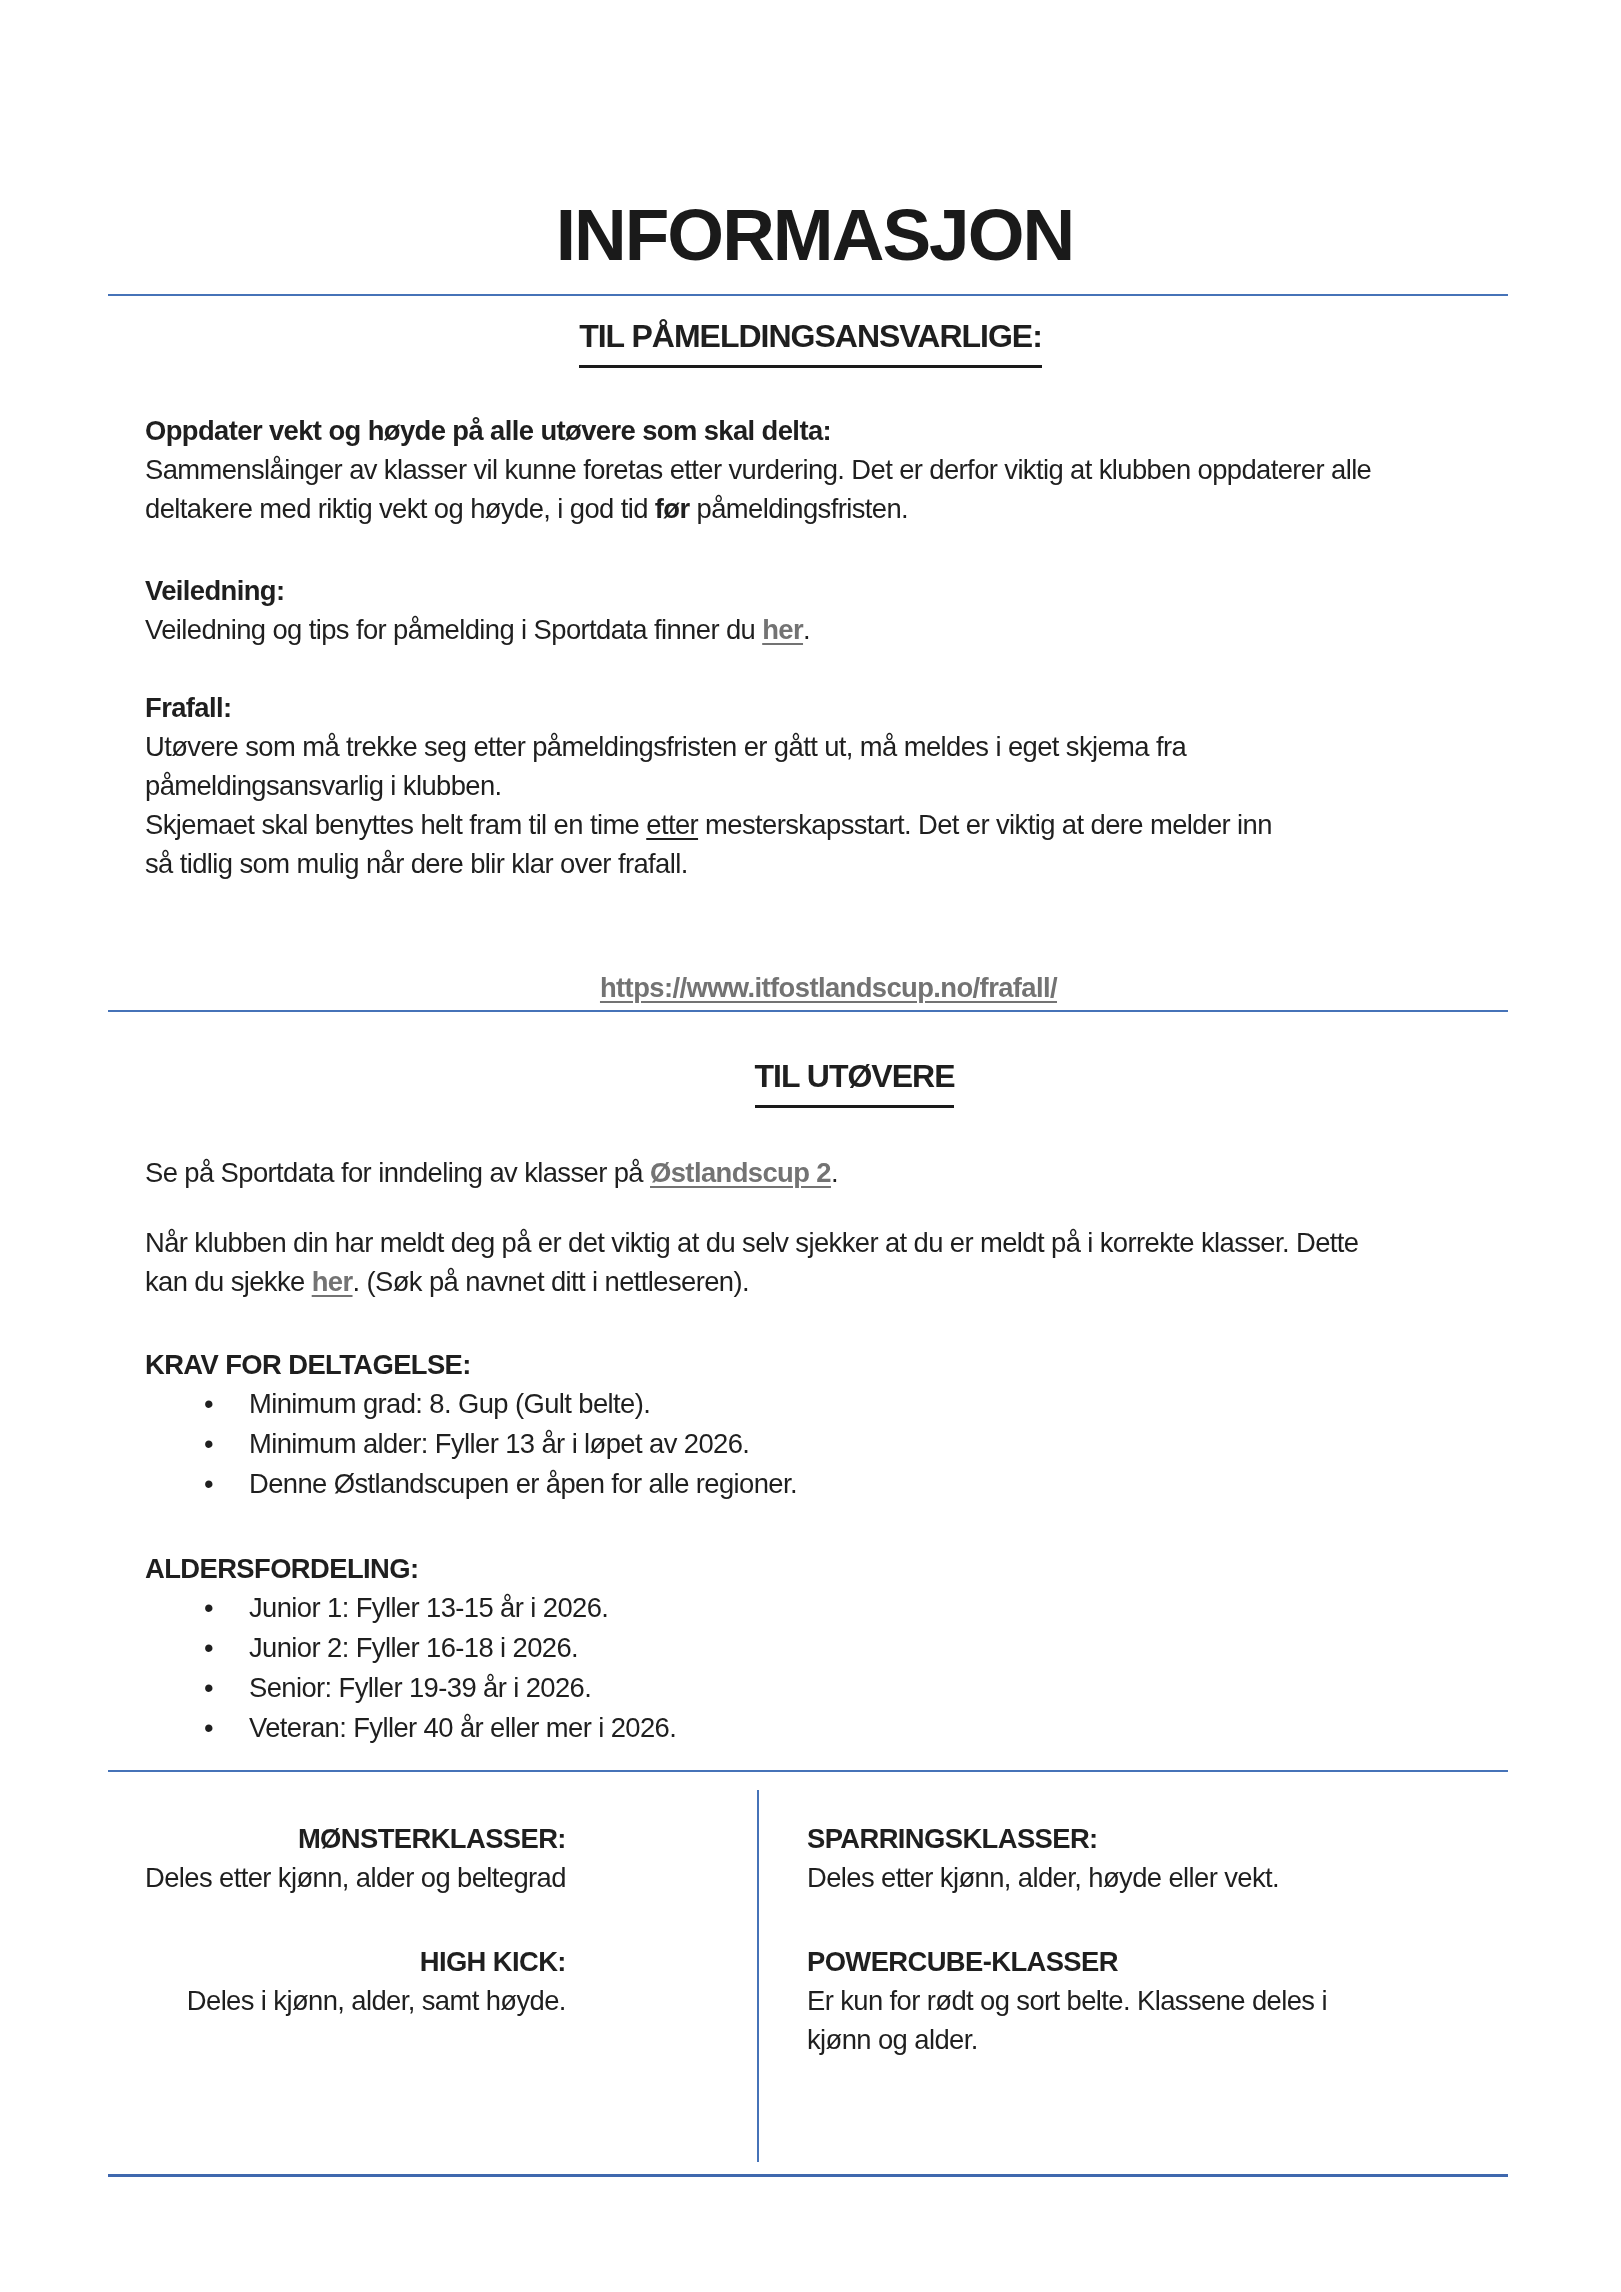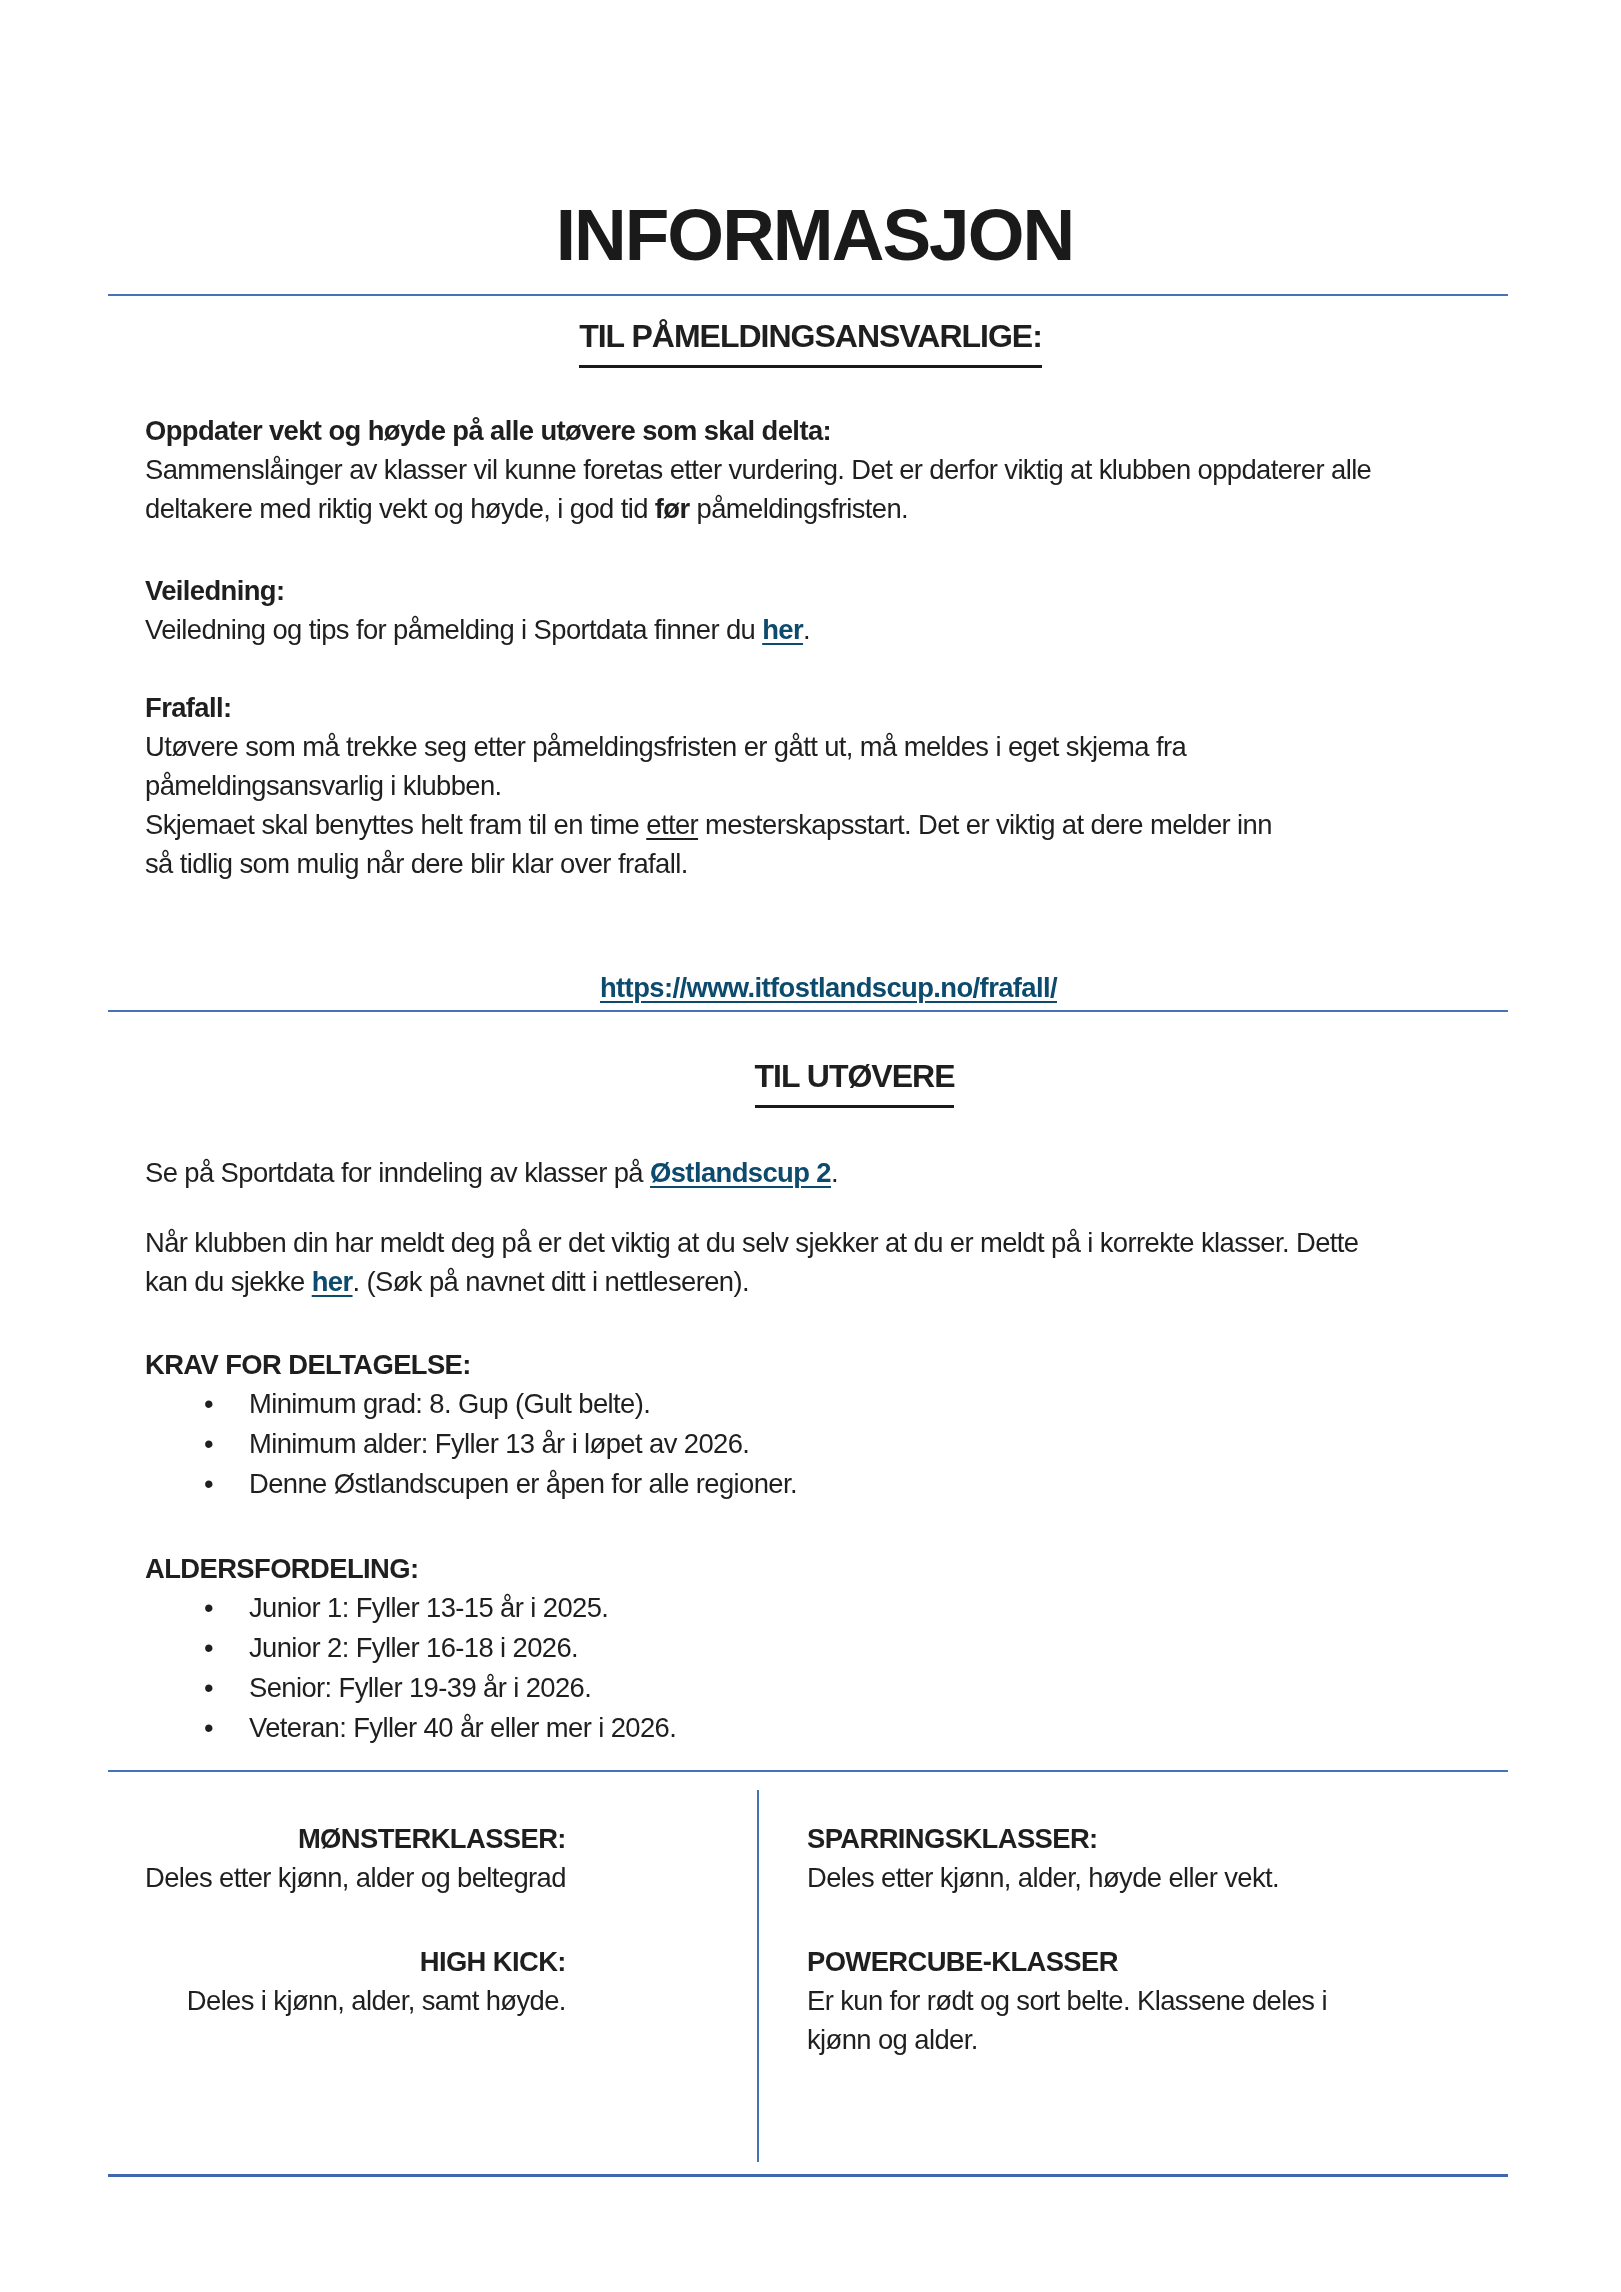--- a/index.html
+++ b/index.html
@@ -26,21 +26,21 @@
     font-size:32px;line-height:51px;font-weight:bold;letter-spacing:-1px;
     white-space:nowrap;
   }
   .section-heading .hd{
     display:inline-block;border-bottom:3.9px solid #1a1a1a;padding-bottom:2.9px;
   }
   .para{left:145px;white-space:nowrap;}
   .lead{font-weight:bold;}
   .center-line{left:18px;width:100%;text-align:center;white-space:nowrap;margin-top:45px;}
   .doc-link{
-    color:#0c4a6e;font-weight:bold;
+    color:#737373;font-weight:bold;
     text-decoration:underline;text-decoration-thickness:2px;text-underline-offset:3.9px;
     cursor:pointer;
   }
   .run-bold{font-weight:bold;}
   .run-underline{text-decoration:underline;text-decoration-thickness:2px;text-underline-offset:3.9px;}
   ul.doc-bullets{margin:0;padding:0 0 0 59px;list-style:none;}
   ul.doc-bullets li{position:relative;padding-left:45px;line-height:40px;white-space:nowrap;}
   ul.doc-bullets li::before{content:"\2022";position:absolute;left:0;top:0;}
   .col{white-space:nowrap;}
   .col-block + .col-block{margin-top:45px;}
@@ -96,21 +96,21 @@
     <ul class="doc-bullets">
       <li>Minimum grad: 8. Gup (Gult belte).</li>
       <li>Minimum alder: Fyller 13 år i løpet av 2026.</li>
       <li>Denne Østlandscupen er åpen for alle regioner.</li>
     </ul>
   </div>
 
   <div class="abs para" style="top:1549px;">
     <div class="lead">ALDERSFORDELING:</div>
     <ul class="doc-bullets">
-      <li>Junior 1: Fyller 13-15 år i 2025.</li>
+      <li>Junior 1: Fyller 13-15 år i 2026.</li>
       <li>Junior 2: Fyller 16-18 i 2026.</li>
       <li>Senior: Fyller 19-39 år i 2026.</li>
       <li>Veteran: Fyller 40 år eller mer i 2026.</li>
     </ul>
   </div>
 
   <div class="rule" style="top:1770px;"></div>
 
   <div class="vdivider"></div>
 

